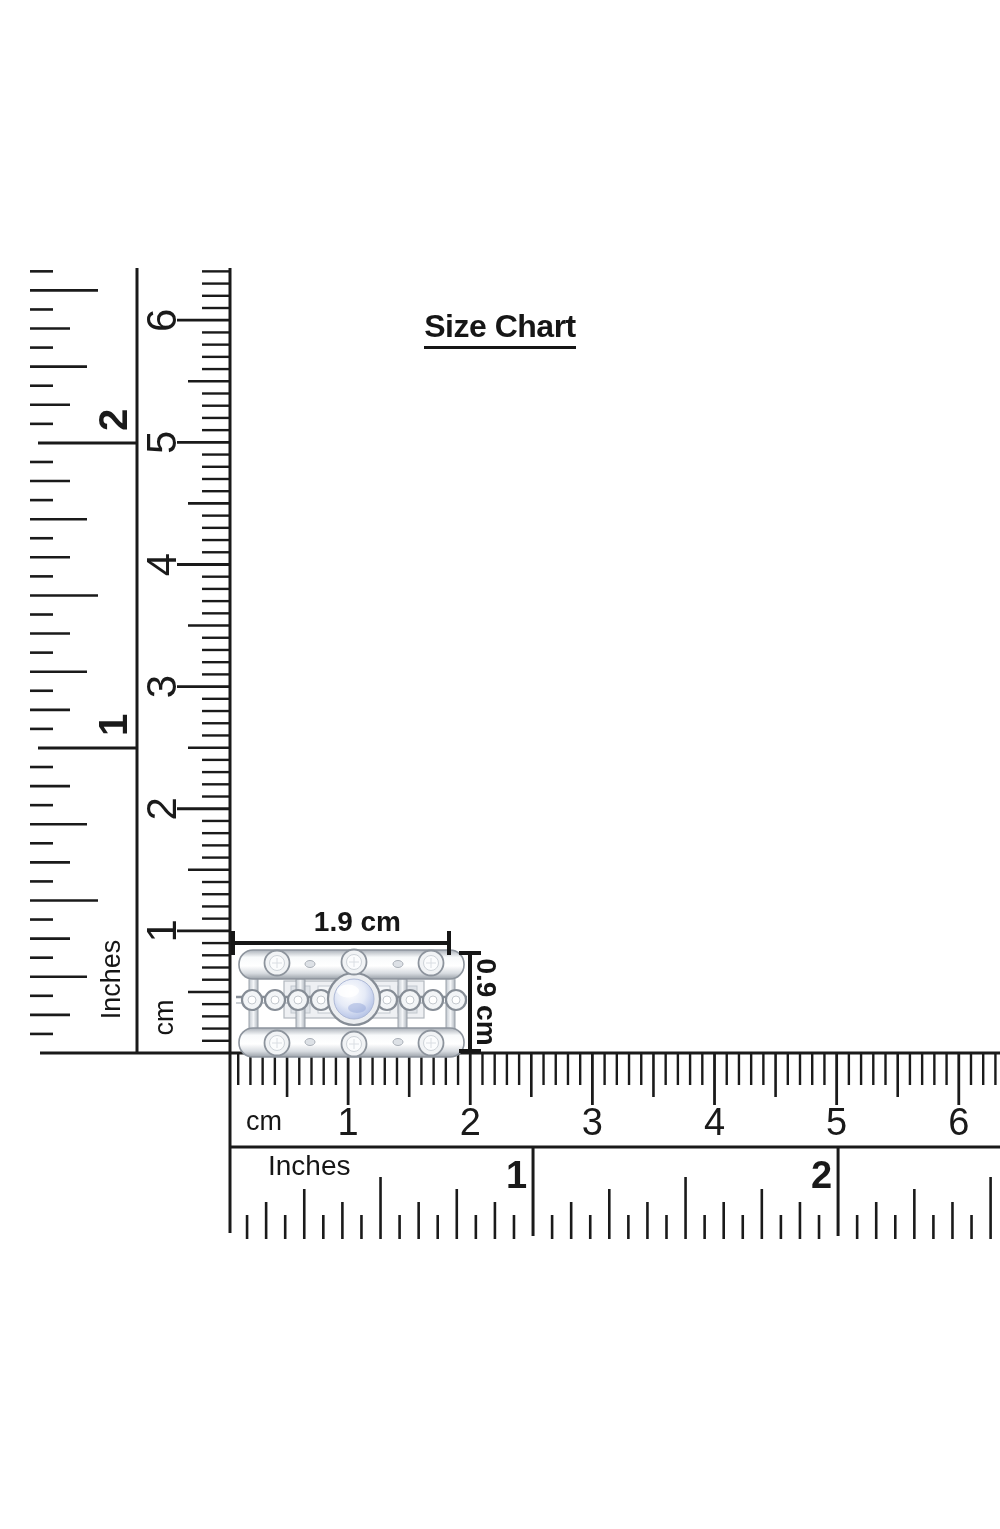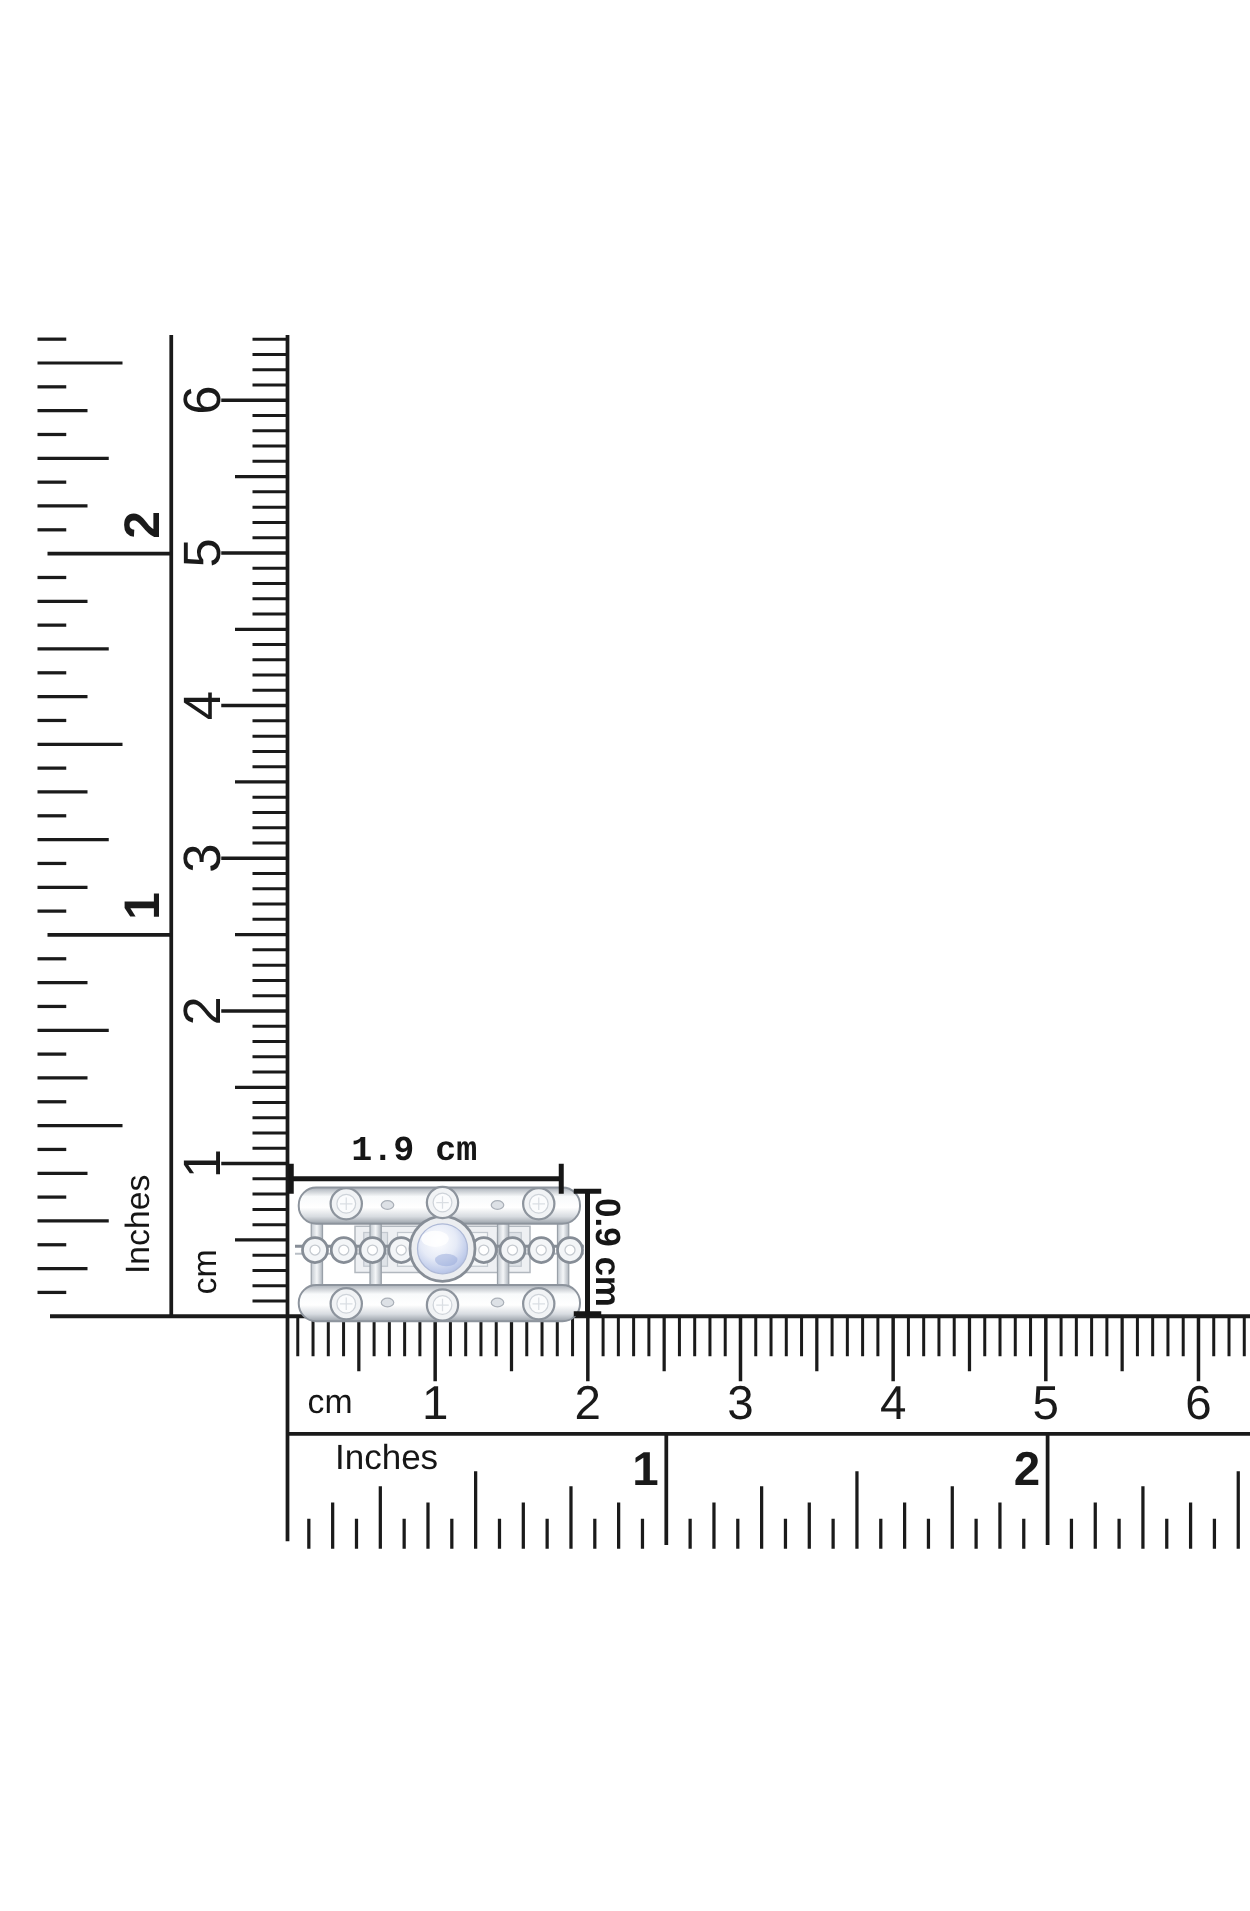--- a/index.html
+++ b/index.html
@@ -15,21 +15,21 @@
   }
   #title span{border-bottom:3px solid #161616;padding-bottom:2px;}
   .unit-label{font-size:27px;white-space:nowrap;}
   .rot-ccw{transform:rotate(-90deg);transform-origin:center center;text-align:center;}
   .rot-cw{transform:rotate(90deg);transform-origin:center center;text-align:center;}
   #v-inches-label{left:61px;top:966px;width:100px;height:27px;line-height:27px;}
   #v-cm-label{left:134px;top:1004px;width:60px;height:27px;line-height:27px;}
   #h-cm-label{left:246px;top:1108px;height:27px;line-height:27px;}
   #h-inches-label{left:268px;top:1152px;height:28px;line-height:28px;font-size:28px;}
   .dim-label{font-size:28px;font-weight:bold;}
-  #w-dim-label{left:281px;top:908px;width:120px;text-align:left;height:28px;line-height:28px;font-family:Liberation Mono, monospace;}
+  #w-dim-label{left:281px;top:908px;width:120px;text-align:right;height:28px;line-height:28px;}
   #h-dim-label{left:431px;top:988px;width:110px;height:28px;line-height:28px;}
 </style>
 </head>
 <body>
 
 <div class="canvas">
 
   <svg class="layer" id="rulers-svg" viewBox="0 0 1000 1529">
       <g>
         <line x1="137" y1="268" x2="137" y2="1053" stroke="#1a1a1a" stroke-width="3"></line>
@@ -381,20 +381,21 @@
     <g stroke="#161616">
       <line x1="233" y1="943" x2="449" y2="943" stroke-width="4"></line>
       <line x1="233" y1="931" x2="233" y2="955" stroke-width="4"></line>
       <line x1="449" y1="931" x2="449" y2="955" stroke-width="4"></line>
       <line x1="470" y1="953" x2="470" y2="1051" stroke-width="4"></line>
       <line x1="459" y1="953" x2="481" y2="953" stroke-width="4"></line>
       <line x1="459" y1="1051" x2="481" y2="1051" stroke-width="4"></line>
     </g>
   </svg>
 
+  <div class="abs" id="title"><span>Size Chart</span></div>
 
   <div class="abs unit-label rot-ccw" id="v-inches-label">Inches</div>
   <div class="abs unit-label rot-ccw" id="v-cm-label">cm</div>
   <div class="abs unit-label" id="h-cm-label">cm</div>
   <div class="abs unit-label" id="h-inches-label">Inches</div>
 
   <div class="abs dim-label" id="w-dim-label">1.9 cm</div>
   <div class="abs dim-label rot-cw" id="h-dim-label">0.9 cm</div>
 </div>
 

